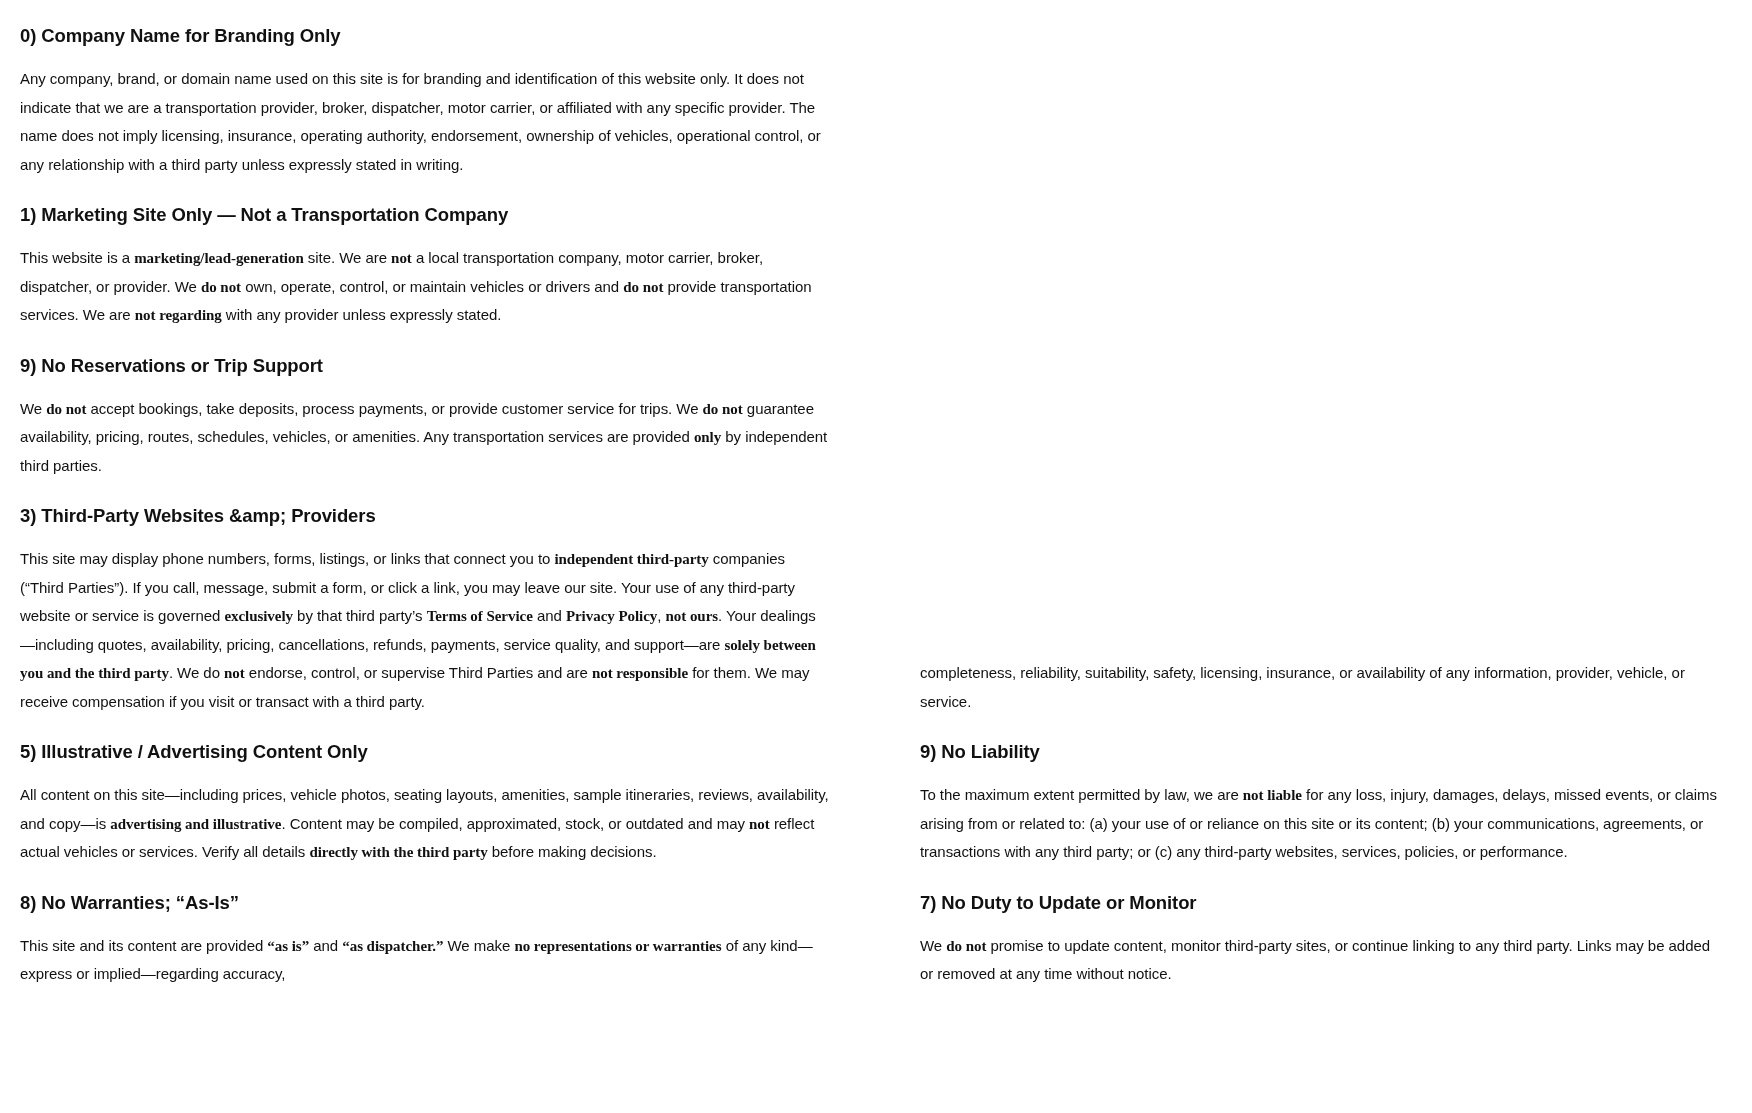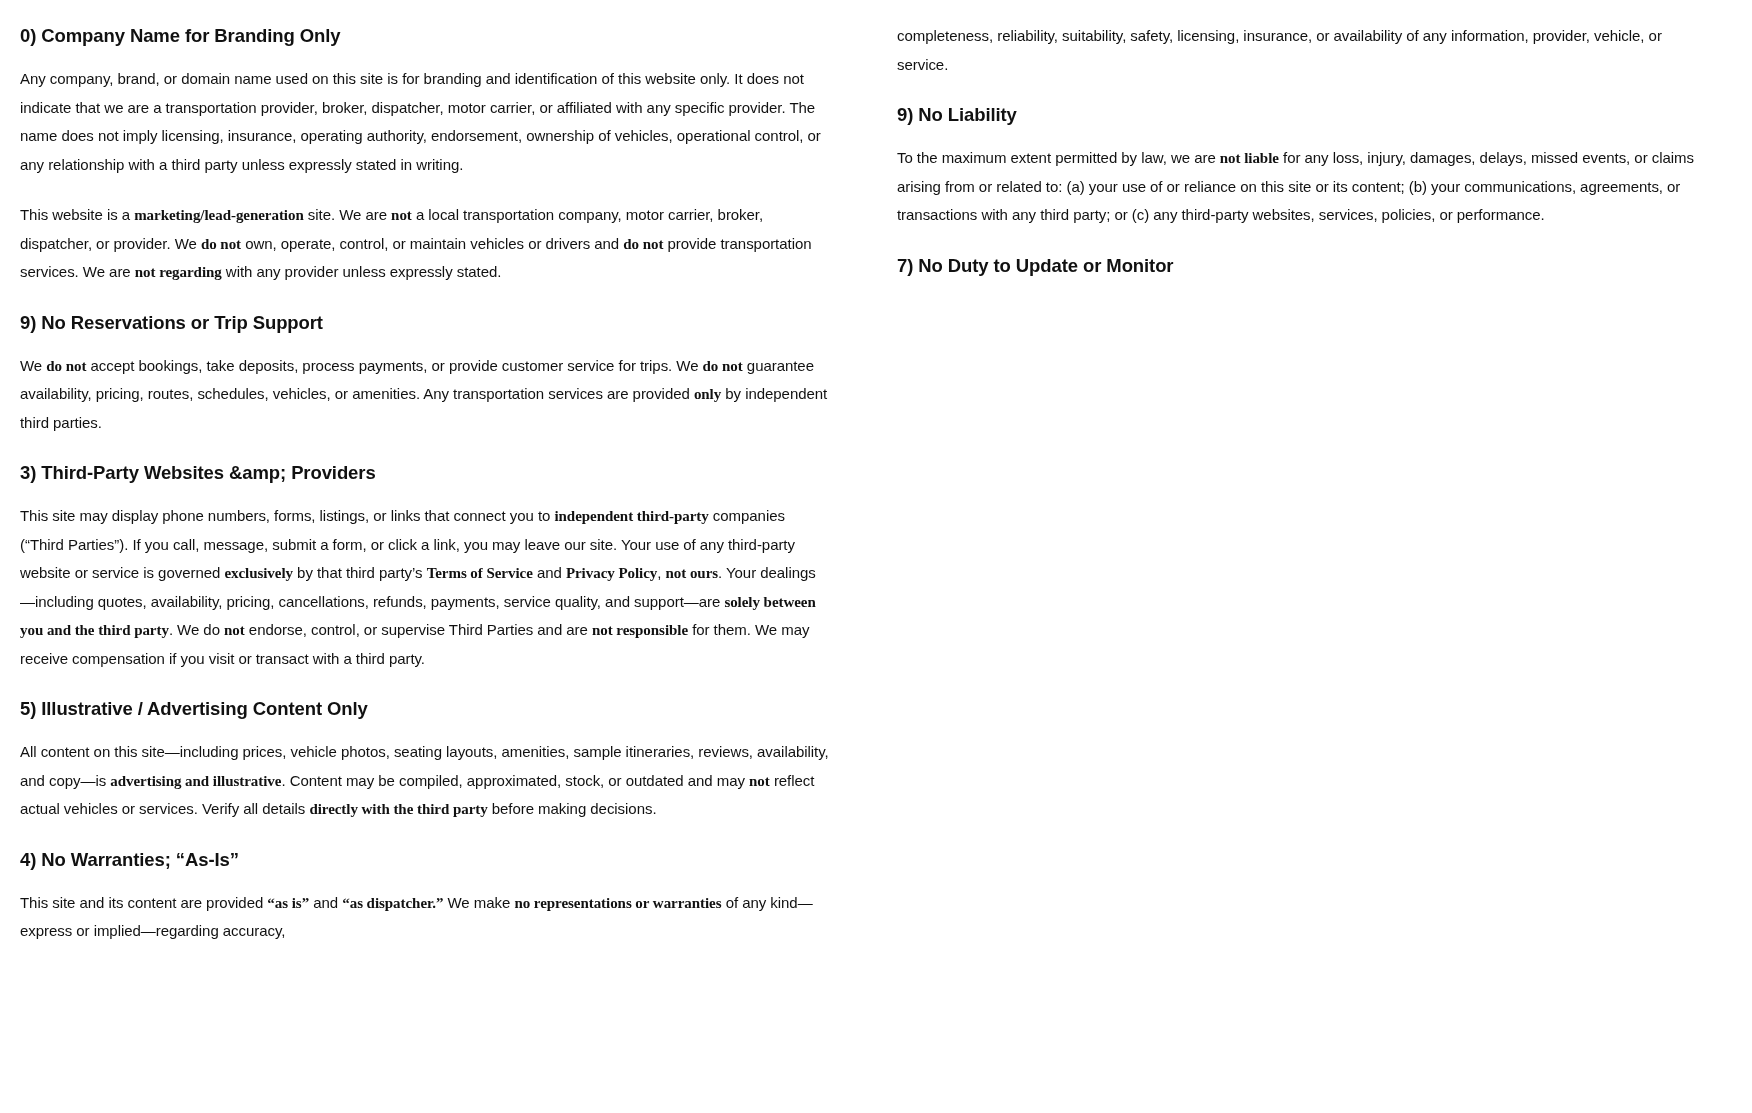--- a/index.html
+++ b/index.html
@@ -18,22 +18,22 @@
     position: relative;
     width: 1752px;
     height: 1113px;
     box-sizing: border-box;
     padding: 22px 0 0 0;
     overflow: hidden;
   }
   .columns {
     display: flex;
     flex-direction: row;
-    align-items: flex-start;
-    gap: 67px;
+    align-items: flex-end;
+    gap: 90px;
     padding-left: 20px;
     padding-right: 20px;
   }
   .column {
     width: 810px;
     flex: 0 0 810px;
   }
   .column.right {
     width: 800px;
     flex: 0 0 800px;
@@ -70,56 +70,58 @@
   <div class="columns">
 
     <div class="column left">
 
       <div class="block">
         <h2 class="section-title">0) Company Name for Branding Only</h2>
         <p class="section-body">Any company, brand, or domain name used on this site is for branding and identification of this website only. It does not indicate that we are a transportation provider, broker, dispatcher, motor carrier, or affiliated with any specific provider. The name does not imply licensing, insurance, operating authority, endorsement, ownership of vehicles, operational control, or any relationship with a third party unless expressly stated in writing.</p>
       </div>
 
       <div class="block">
+        <h2 class="section-title">1) Marketing Site Only — Not a Transportation Company</h2>
         <p class="section-body"> This website is a <b>marketing/lead-generation</b> site. We are <b>not</b> a local transportation company, motor carrier, broker, dispatcher, or provider. We <b>do not</b> own, operate, control, or maintain vehicles or drivers and <b>do not</b> provide transportation services. We are <b>not regarding</b> with any provider unless expressly stated.</p>
       </div>
 
       <div class="block">
         <h2 class="section-title">9) No Reservations or Trip Support</h2>
         <p class="section-body"> We <b>do not</b> accept bookings, take deposits, process payments, or provide customer service for trips. We <b>do not</b> guarantee availability, pricing, routes, schedules, vehicles, or amenities. Any transportation services are provided <b>only</b> by independent third parties.</p>
       </div>
 
       <div class="block">
         <h2 class="section-title">3) Third-Party Websites &amp;amp; Providers</h2>
         <p class="section-body"> This site may display phone numbers, forms, listings, or links that connect you to <b>independent third-party</b> companies (“Third Parties”). If you call, message, submit a form, or click a link, you may leave our site. Your use of any third-party website or service is governed <b>exclusively</b> by that third party’s <b>Terms of Service</b> and <b>Privacy Policy</b>, <b>not ours</b>. Your dealings—including quotes, availability, pricing, cancellations, refunds, payments, service quality, and support—are <b>solely between you and the third party</b>. We do <b>not</b> endorse, control, or supervise Third Parties and are <b>not responsible</b> for them. We may receive compensation if you visit or transact with a third party.</p>
       </div>
 
       <div class="block">
         <h2 class="section-title">5) Illustrative / Advertising Content Only</h2>
         <p class="section-body"> All content on this site—including prices, vehicle photos, seating layouts, amenities, sample itineraries, reviews, availability, and copy—is <b>advertising and illustrative</b>. Content may be compiled, approximated, stock, or outdated and may <b>not</b> reflect actual vehicles or services. Verify all details <b>directly with the third party</b> before making decisions.</p>
       </div>
 
       <div class="block">
-        <h2 class="section-title">4) No Warranties; “As-Is”</h2>
+        <h2 class="section-title">8) No Warranties; “As-Is”</h2>
         <p class="section-body"> This site and its content are provided <b>“as is”</b> and <b>“as dispatcher.”</b> We make <b>no representations or warranties</b> of any kind—express or implied—regarding accuracy,</p>
       </div>
 
     </div>
 
     <div class="column right">
 
       <div class="block">
         <p class="section-body continuation">completeness, reliability, suitability, safety, licensing, insurance, or availability of any information, provider, vehicle, or service.</p>
       </div>
 
       <div class="block">
         <h2 class="section-title">9) No Liability</h2>
         <p class="section-body"> To the maximum extent permitted by law, we are <b>not liable</b> for any loss, injury, damages, delays, missed events, or claims arising from or related to: (a) your use of or reliance on this site or its content; (b) your communications, agreements, or transactions with any third party; or (c) any third-party websites, services, policies, or performance.</p>
       </div>
 
       <div class="block">
         <h2 class="section-title">7) No Duty to Update or Monitor</h2>
+        <p class="section-body"> We <b>do not</b> promise to update content, monitor third-party sites, or continue linking to any third party. Links may be added or removed at any time without notice.</p>
       </div>
 
     </div>
 
   </div>
 </div>
 
 </body></html>

